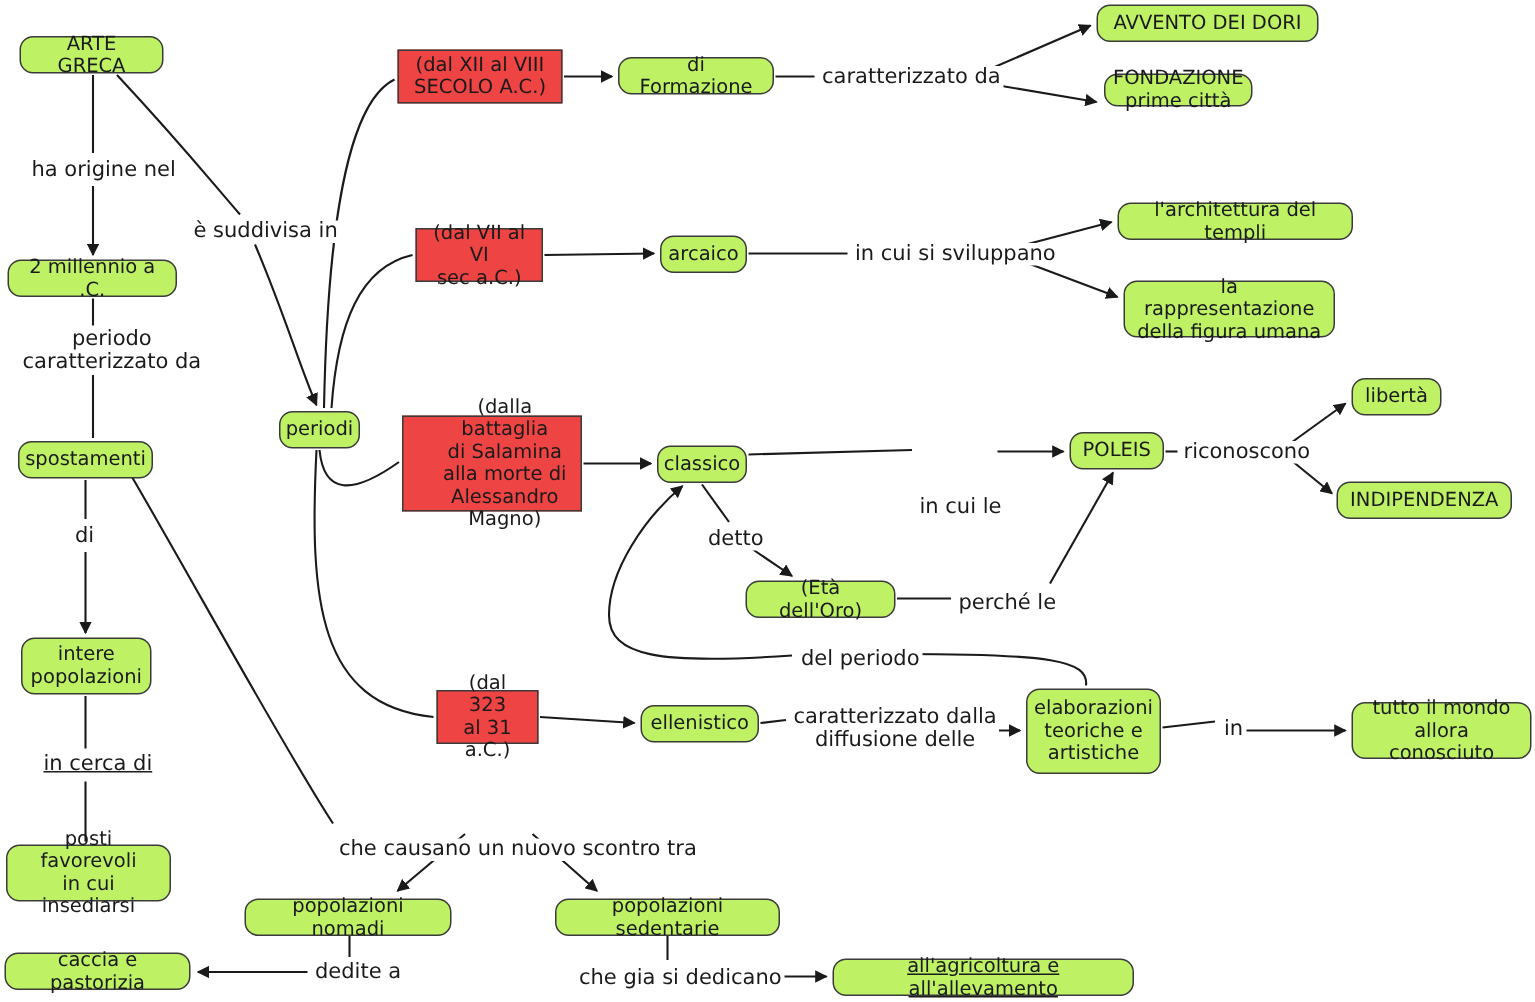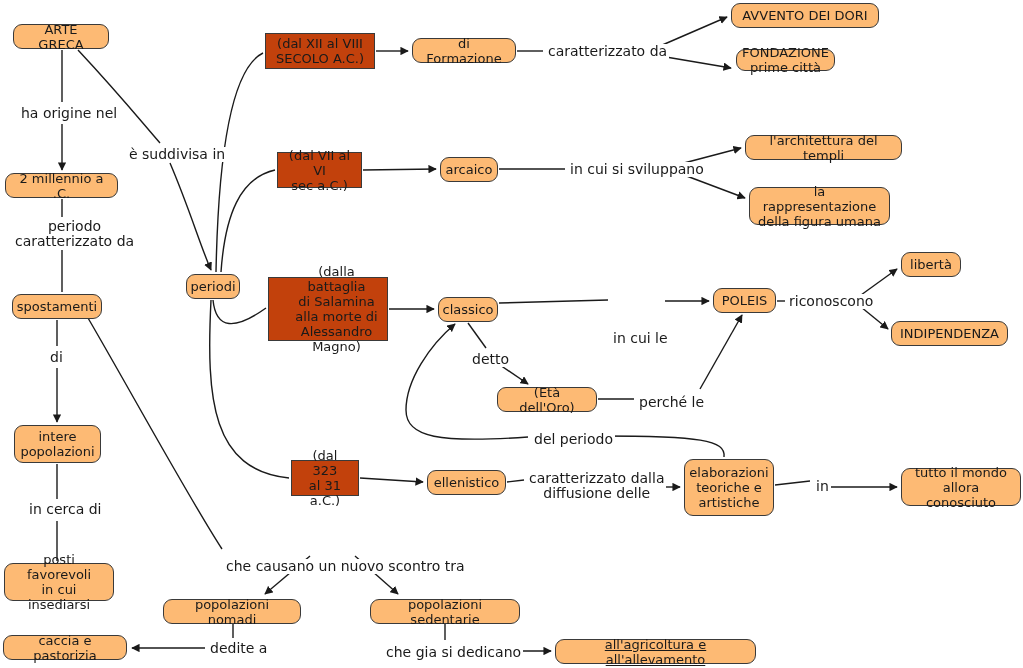--- a/index.html
+++ b/index.html
@@ -19,37 +19,37 @@
     position: absolute;
     left: 0;
     top: 0;
     width: 1023px;
     height: 668px;
     pointer-events: none;
   }
   .node {
     position: absolute;
     box-sizing: border-box;
-    background: #fdba74;
+    background: #bef264;
     border: 1px solid #3a3a3a;
     border-radius: 9px;
     color: #1a1a1a;
     font-size: 13px;
     line-height: 15px;
     display: flex;
     align-items: center;
     justify-content: center;
     text-align: center;
     padding: 2px 7px;
     white-space: pre-line;
     z-index: 3;
   }
   .node.rect {
     border-radius: 0;
-    background: #c2410c;
+    background: #ef4444;
   }
   .label {
     position: absolute;
     background: #ffffff;
     color: #1a1a1a;
     font-size: 14px;
     line-height: 15px;
     text-align: center;
     white-space: pre-line;
     padding: 0 2px;
@@ -179,21 +179,21 @@
       <div class="node" style="left: 163px; top: 599px; width: 138px; height: 25px;">popolazioni nomadi</div>
       <div class="node" style="left: 370px; top: 599px; width: 150px; height: 25px;">popolazioni sedentarie</div>
       <div class="node" style="left: 555px; top: 639px; width: 201px; height: 25px; text-decoration: underline;">all'agricoltura e all'allevamento</div>
     </div>
 
   <div id="edgelabels">
       <div class="label" style="left: 19px; top: 106px;">ha origine nel</div>
       <div class="label" style="left: 13px; top: 219px;">periodo
 caratterizzato da</div>
       <div class="label" style="left: 48px; top: 350px;">di</div>
-      <div class="label" style="left: 27px; top: 502px;">in cerca di</div>
+      <div class="label" style="left: 27px; top: 502px; text-decoration: underline;">in cerca di</div>
       <div class="label" style="left: 208px; top: 641px;">dedite a</div>
       <div class="label" style="left: 127px; top: 147px;">è suddivisa in</div>
       <div class="label" style="left: 224px; top: 559px;">che  causano un nuovo scontro tra</div>
       <div class="label" style="left: 546px; top: 44px;">caratterizzato da</div>
       <div class="label" style="left: 568px; top: 162px;">in cui si sviluppano</div>
       <div class="label" style="left: 611px; top: 294px; margin-top: 37px;">in cui le</div>
       <div class="label" style="left: 787px; top: 294px;">riconoscono</div>
       <div class="label" style="left: 470px; top: 352px;">detto</div>
       <div class="label" style="left: 637px; top: 395px;">perché le</div>
       <div class="label" style="left: 532px; top: 432px;">del periodo</div>

